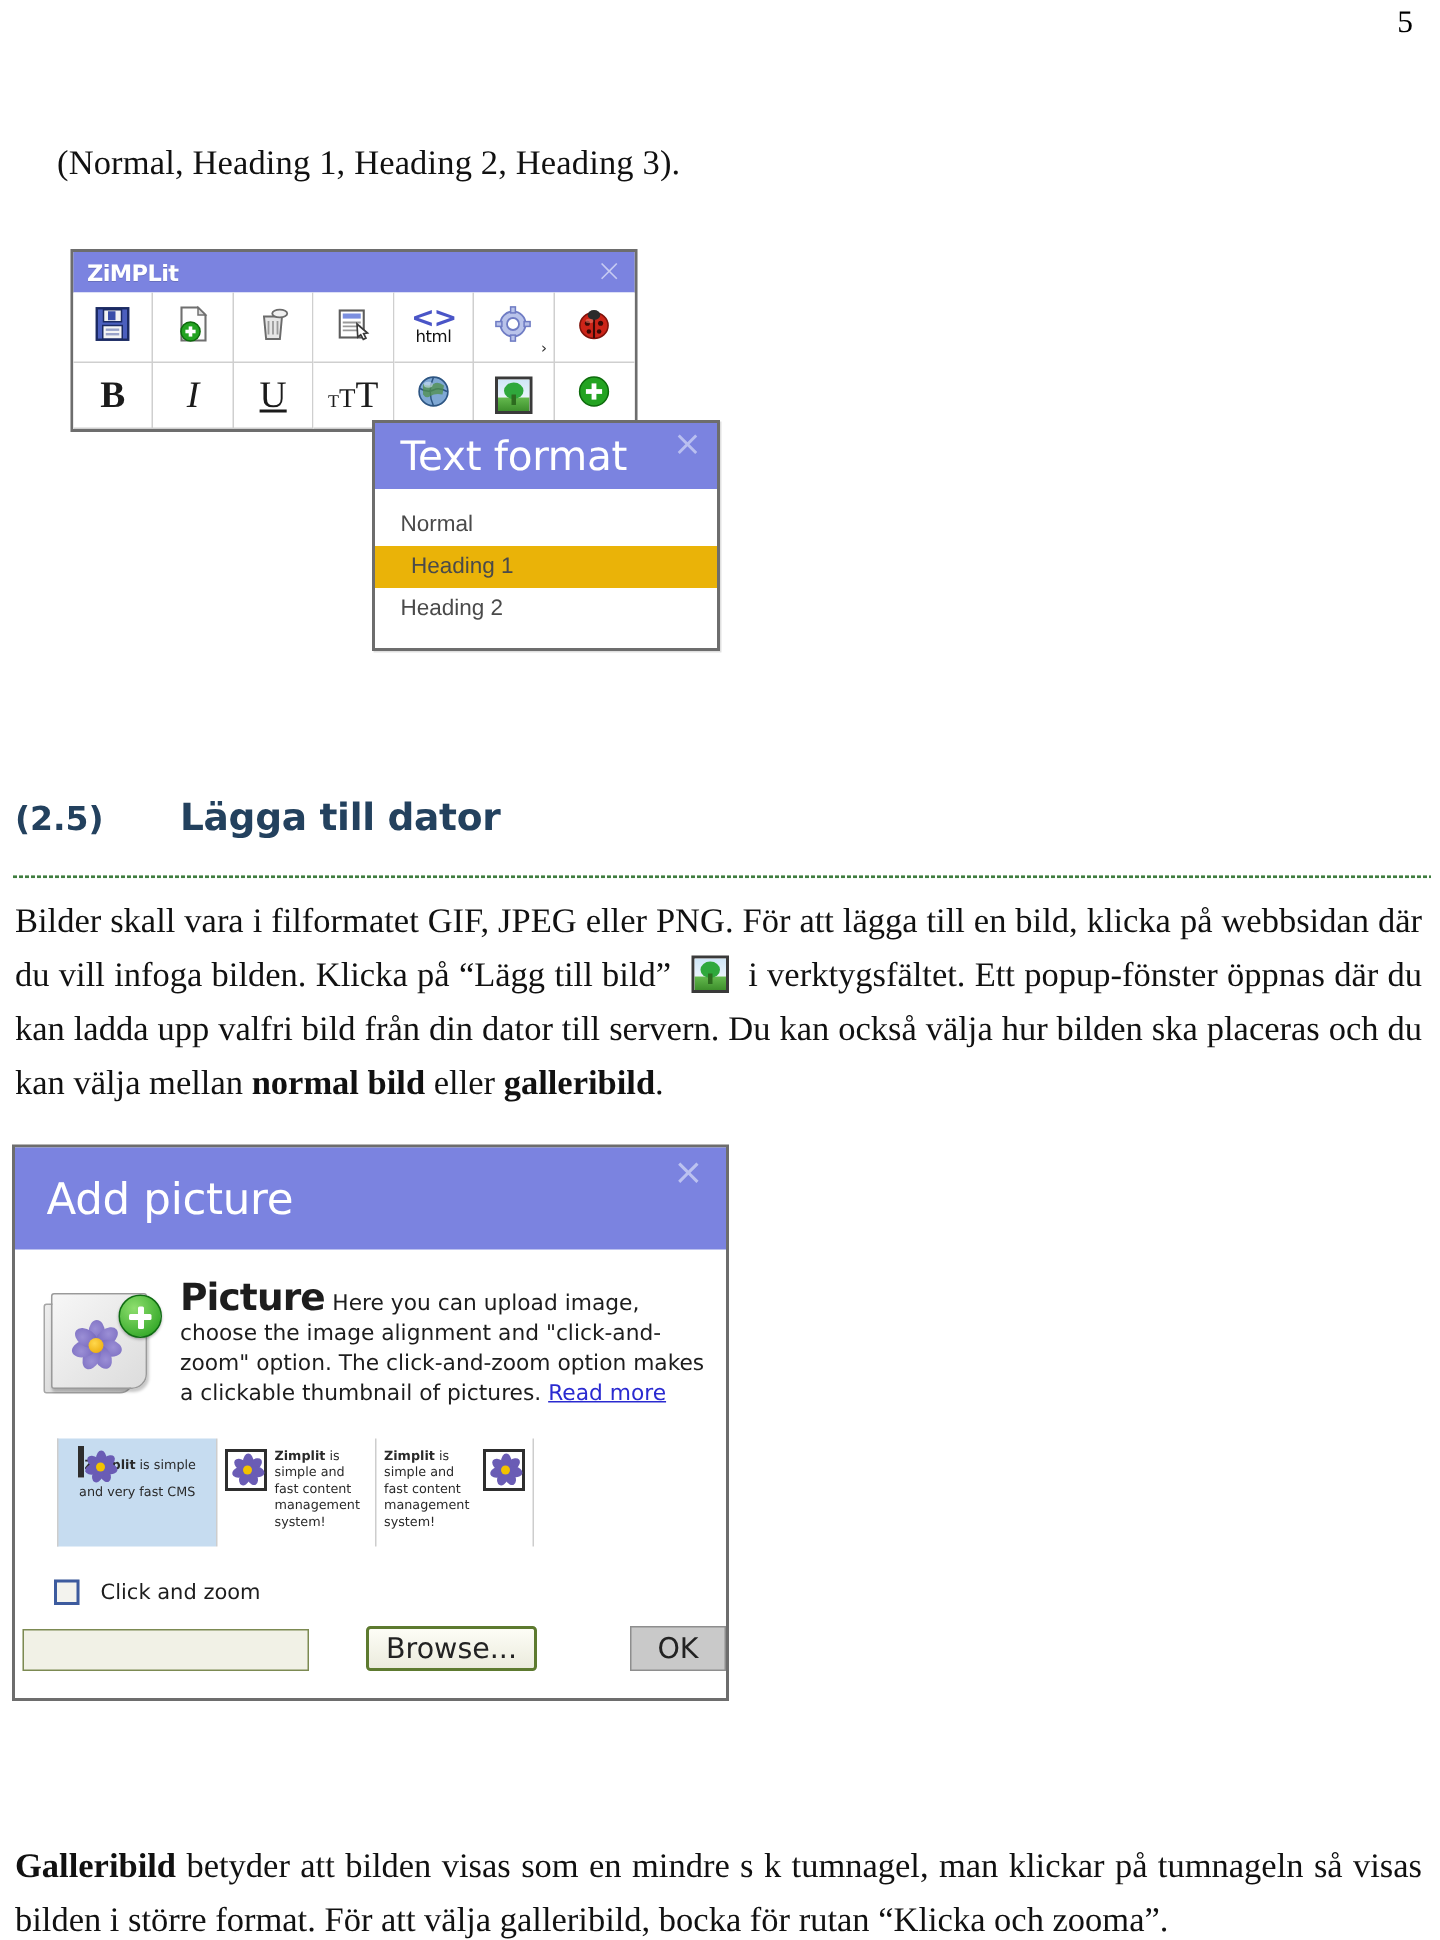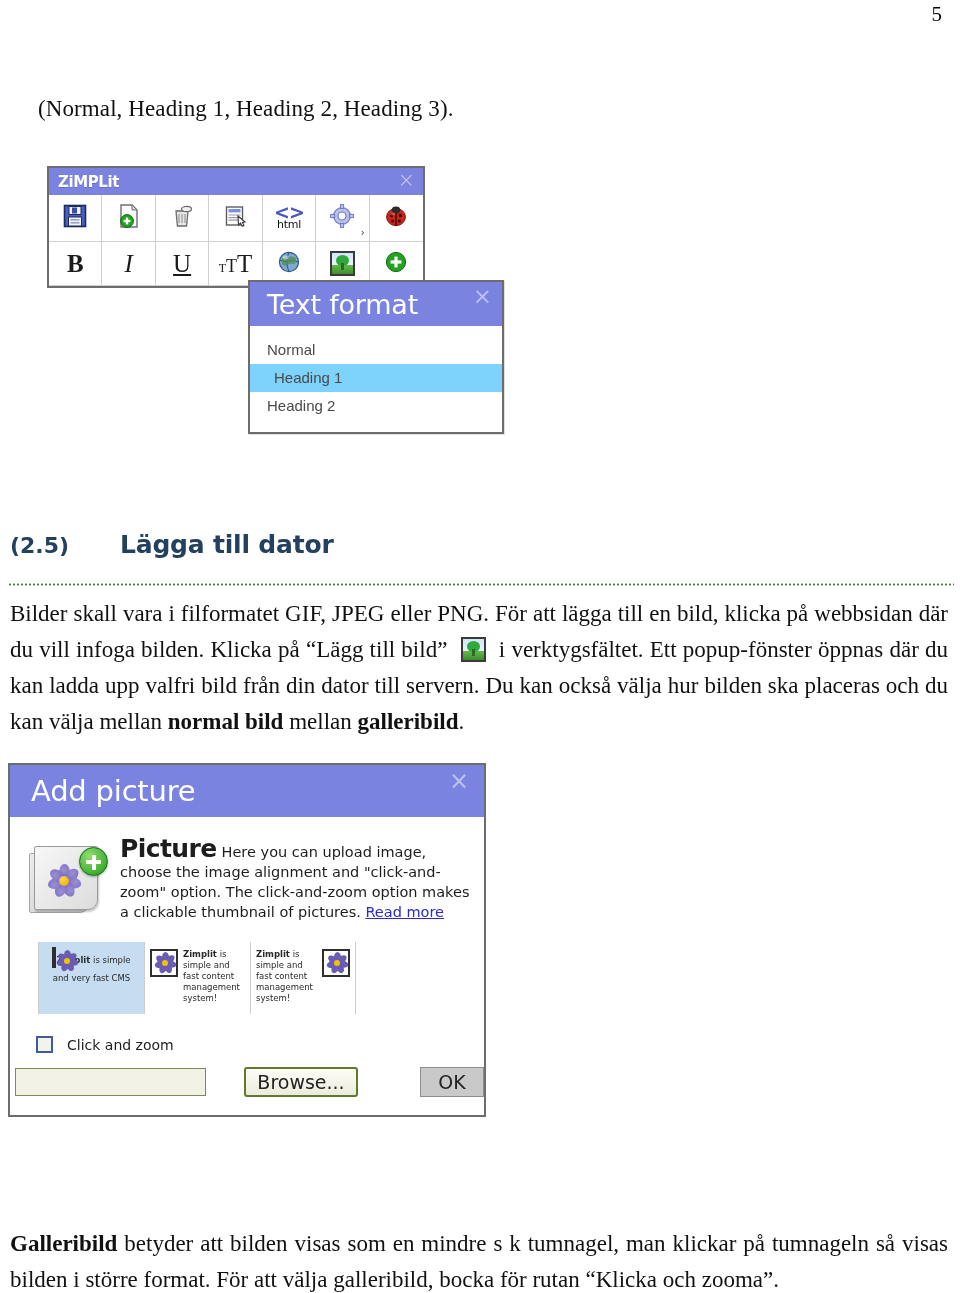--- a/index.html
+++ b/index.html
@@ -133,21 +133,21 @@
     color: #333;
     font-family: "DejaVu Sans", sans-serif;
   }
   .stack-col { display:flex; flex-direction:column; align-items:center; }
 
   
   .textformat-window {
     position: absolute;
     left: 248px;
     top: 280px;
-    width: 256px;
+    width: 232px;
     border: 2px solid #6d6d6d;
     background: #ffffff;
     box-sizing: border-box;
     box-shadow: 1px 1px 0 rgba(0,0,0,.12);
   }
   .tf-titlebar {
     height: 44px;
     background: #7b83e0;
     position: relative;
     display: flex;
@@ -171,21 +171,21 @@
     cursor: pointer;
   }
   .tf-list { padding: 10px 0 12px 0; }
   .tf-item {
     font-family: Liberation Sans, sans-serif;
     font-size: 15px;
     color: #4a4a4a;
     padding: 5px 0 6px 17px;
     cursor: pointer;
   }
-  .tf-item.sel { background: #7dd3fc; padding-left: 24px; }
+  .tf-item.sel { background: #eab308; padding-left: 24px; }
 
   
   .section-head {
     position: absolute;
     left: 10px;
     top: 530px;
     width: 940px;
     display: flex;
     align-items: baseline;
     font-family: "DejaVu Sans", sans-serif;
@@ -252,21 +252,21 @@
   .addpic-window {
     position: absolute;
     left: 8px;
     top: 763px;
     width: 478px;
     border: 2px solid #6d6d6d;
     background: #ffffff;
     box-sizing: border-box;
   }
   .ap-titlebar {
-    height: 52px;
+    height: 68px;
     background: #7b83e0;
     position: relative;
     display: flex;
     align-items: center;
   }
   .ap-title {
     color: #ffffff;
     font-family: "DejaVu Sans", sans-serif;
     font-size: 29px;
     padding-left: 21px;
@@ -421,21 +421,21 @@
   .cz-label {
     font-family: "DejaVu Sans", sans-serif;
     font-size: 14px;
     color: #1d1d1d;
     margin-left: 14px;
   }
 
   
   .file-row {
     display: flex;
-    align-items: center;
+    align-items: flex-end;
     margin: 14px 0 18px 5px;
     gap: 36px;
   }
   .file-input {
     width: 224px;
     height: 28px;
     background: #f1f1e6;
     border: 1px solid #7c8a52;
     box-sizing: border-box;
     cursor: text;
@@ -642,21 +642,21 @@
 <div class="body-para" id="para-one">
   <span>Bilder skall vara i filformatet GIF, JPEG eller PNG.  För att lägga till en bild, klicka på webbsidan där du vill infoga bilden. Klicka på “Lägg till bild”</span>
   <span class="inline-pic-icon">
     <span class="sky"></span>
     <span class="grass"></span>
     <span class="crown"></span>
     <span class="trunk"></span>
   </span>
   <span>i verktygsfältet. Ett popup-fönster öppnas där du kan ladda upp valfri bild från din dator till servern. Du kan också välja hur bilden ska placeras och du kan välja mellan</span>
   <b>normal bild</b>
-  <span>mellan</span>
+  <span>eller</span>
   <b>galleribild</b><span>.</span>
 </div>
 
 <div class="addpic-window">
   <div class="ap-titlebar">
     <span class="ap-title">Add picture</span>
     <span class="ap-close">×</span>
   </div>
 
   <div class="ap-body">

